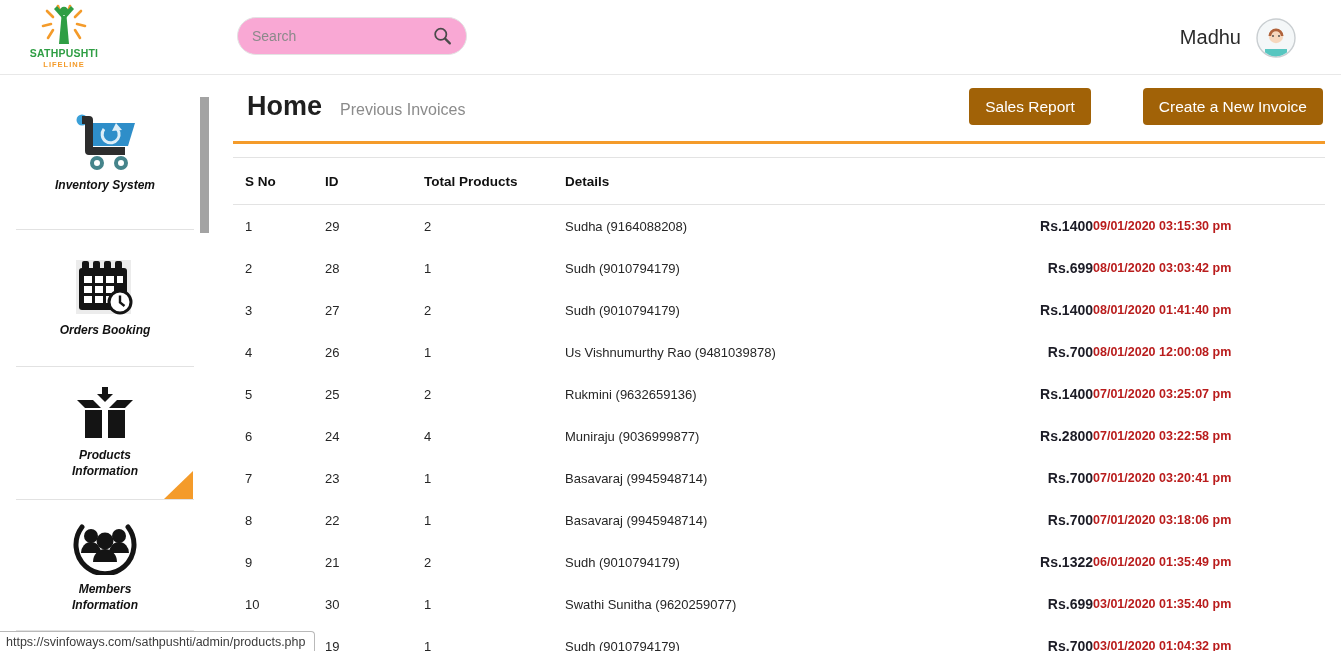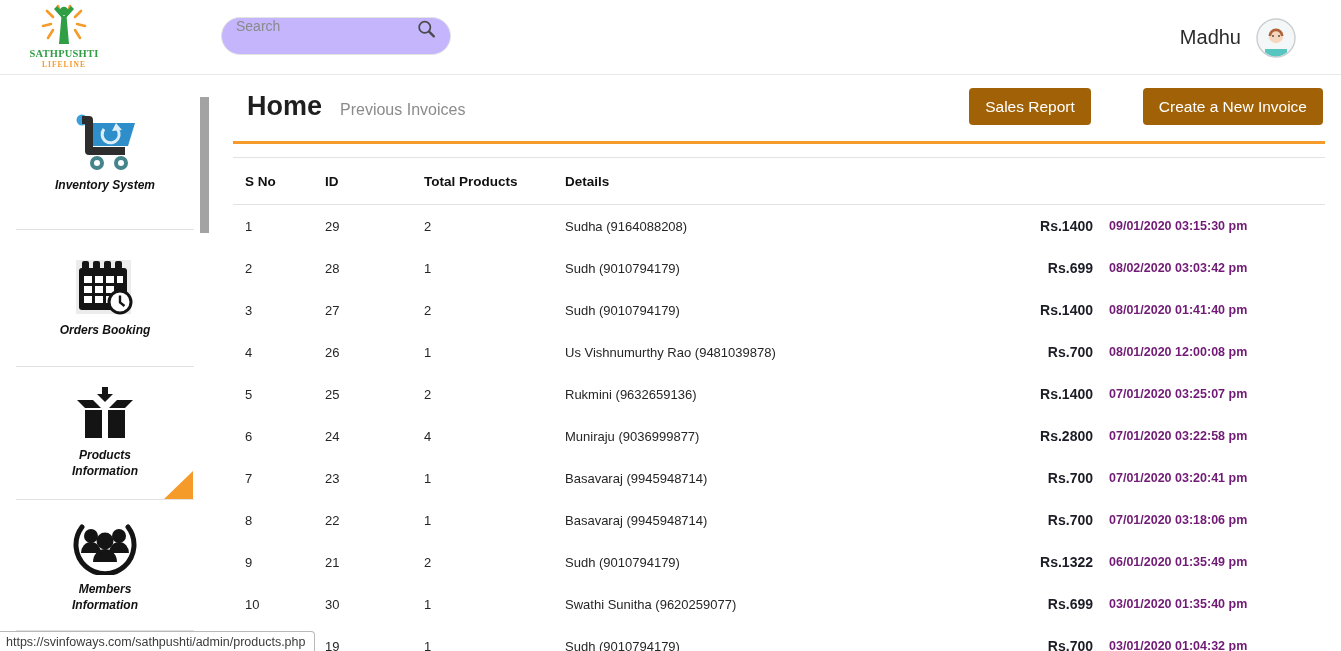--- a/index.html
+++ b/index.html
@@ -3,26 +3,26 @@
 <meta charset="utf-8">
 <style>
   * { margin:0; padding:0; box-sizing:border-box; }
   html,body { width:1341px; height:651px; overflow:hidden; background:#fff;
     font-family:"Liberation Sans", sans-serif; }
   .app { position:relative; width:1341px; height:651px; background:#fff; }
 
   
   .topbar { position:absolute; left:0; top:0; width:1341px; height:75px;
     background:#fff; border-bottom:1px solid #e8e8e8; }
-  .logo { position:absolute; left:26px; top:2px; width:76px; text-align:center;font-family:Liberation Serif, serif; }
+  .logo { position:absolute; left:26px; top:2px; width:76px; text-align:center; }
   .logo-name { font-size:10.5px; font-weight:bold; color:#2f9e44; letter-spacing:.2px; line-height:1.1; }
   .logo-tag { font-size:7.5px; font-weight:bold; color:#f49b2a; letter-spacing:1px; }
-  .search-pill { position:absolute; left:221px; top:17px; width:230px; height:38px;
-    background:#c4b5fd; border:1px solid #e3e3e3; border-radius:19px;
-    display:flex; align-items:flex-start; padding:0 14px; }
+  .search-pill { position:absolute; left:237px; top:17px; width:230px; height:38px;
+    background:#f9a8d4; border:1px solid #e3e3e3; border-radius:19px;
+    display:flex; align-items:center; padding:0 14px; }
   .search-pill input { flex:1; border:none; outline:none; background:transparent;
     font-size:14px; color:#555; font-family:inherit; }
   .search-pill input::placeholder { color:#8a8a8a; }
   .user-box { position:absolute; right:45px; top:0; height:75px;
     display:flex; align-items:center; gap:15px; }
   .user-name { font-size:20px; color:#2b2b2b; }
 
   
   .sidebar { position:absolute; left:16px; top:76px; width:196px; height:575px; background:#fff; }
   .side-item { position:relative; width:178px; display:flex; flex-direction:column;
@@ -50,21 +50,21 @@
 
   .inv-table { margin-top:13px; border-top:1px solid #e3e3e3; }
   .t-head { display:flex; align-items:center; height:47px;
     border-bottom:1px solid #e3e3e3; padding:0 12px; }
   .t-head .cell { font-size:13.5px; font-weight:bold; color:#101010; }
   .t-row { display:flex; align-items:center; height:42px; padding:0 12px; }
   .cell { font-size:13px; color:#262626; white-space:nowrap; overflow:hidden; }
   .c-sno { width:80px; } .c-id { width:99px; } .c-total { width:141px; }
   .c-details { flex:1; }
   .c-amount { width:132px; text-align:right; font-weight:bold; color:#1c1c26; font-size:14px; }
-  .c-date { width:160px; padding-left:16px; font-weight:bold; color:#701a75; font-size:12.5px; }
+  .c-date { width:160px; font-weight:bold; color:#b91c1c; font-size:12.5px; }
   .c-spacer { width:60px; }
 
   
   .status-tip { position:absolute; left:0; bottom:0; height:20px;
     background:#fff; border:1px solid #b9b9b9; border-left:none; border-bottom:none;
     border-radius:0 4px 0 0; display:flex; align-items:center; padding:0 9px 0 6px; }
   .status-tip span { font-size:12.5px; color:#3c3c3c; white-space:nowrap; }
 </style>
 </head>
 <body>
@@ -227,21 +227,21 @@
     <div class="cell c-date">09/01/2020 03:15:30 pm</div>
     <div class="cell c-spacer"></div>
   </div>
 
   <div class="t-row">
     <div class="cell c-sno">2</div>
     <div class="cell c-id">28</div>
     <div class="cell c-total">1</div>
     <div class="cell c-details">Sudh (9010794179)</div>
     <div class="cell c-amount">Rs.699</div>
-    <div class="cell c-date">08/02/2020 03:03:42 pm</div>
+    <div class="cell c-date">08/01/2020 03:03:42 pm</div>
     <div class="cell c-spacer"></div>
   </div>
 
   <div class="t-row">
     <div class="cell c-sno">3</div>
     <div class="cell c-id">27</div>
     <div class="cell c-total">2</div>
     <div class="cell c-details">Sudh (9010794179)</div>
     <div class="cell c-amount">Rs.1400</div>
     <div class="cell c-date">08/01/2020 01:41:40 pm</div>

